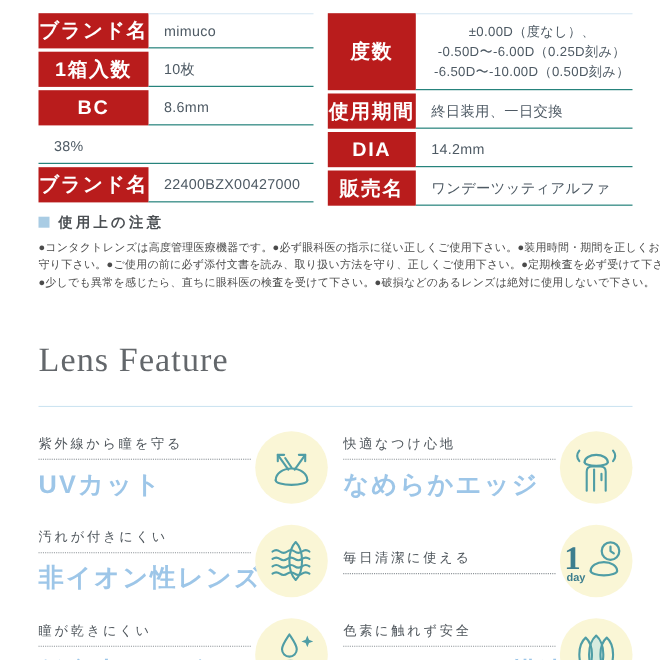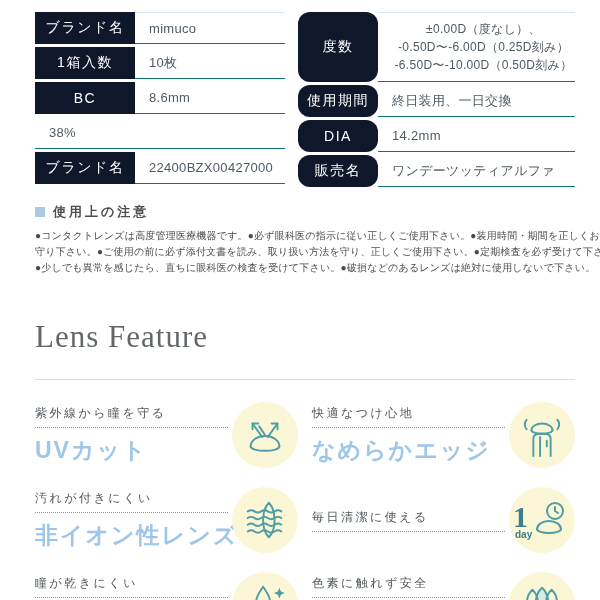--- a/index.html
+++ b/index.html
@@ -7,31 +7,31 @@
   .page{box-sizing:border-box;width:600px;height:600px;padding:12px 25px 0 35px;}
 
   
   .spec-area{display:flex;gap:13px;}
   .spec-table{display:flex;flex-direction:column;}
   .spec-table.left{width:250px;}
   .spec-table.right{width:277px;}
   .spec-row{display:flex;margin-bottom:3px;}
   .spec-row.h32{height:32px;}
   .spec-row.h70{height:70px;}
-  .spec-label{background:#0f172a;color:#ffffff;font-size:14px;letter-spacing:1.5px;
-    display:flex;align-items:center;justify-content:center;flex-shrink:0;}
+  .spec-label{background:#b91c1c;color:#ffffff;font-size:18px;letter-spacing:1.5px;
+    display:flex;align-items:center;justify-content:center;flex-shrink:0;font-weight:bold;}
   .left .spec-label{width:100px;}
-  .right .spec-label{width:80px;border-radius:12px;}
+  .right .spec-label{width:80px;}
   .spec-value{flex:1;display:flex;align-items:center;padding-left:14px;
     color:#4e5a64;font-size:13px;border-bottom:1px solid #0f766e;letter-spacing:0.3px;white-space:nowrap;}
   .spec-row.first .spec-value{border-top:1px solid #d8e8f3;}
   .spec-value.multiline{flex-direction:column;align-items:center;justify-content:center;font-size:12px;line-height:1.5;}
 
   
-  .notes{margin-top:13px;}
+  .notes{margin-top:3px;}
   .notes-header{display:flex;align-items:center;gap:8px;margin-bottom:7px;}
   .notes-square{width:10px;height:10px;background:#a9cce4;}
   .notes-title{font-size:13px;color:#4b4f53;letter-spacing:3px;font-weight:bold;}
   .notes-body{font-size:10px;color:#4b4b4b;line-height:1.58;letter-spacing:0.2px;}
   .notes-line{white-space:nowrap;}
 
   
   .lens-heading{margin:44px 0 0 0;font-family:"Liberation Serif",serif;font-weight:normal;
     font-size:31px;color:#63676b;letter-spacing:1px;padding-bottom:24px;border-bottom:1px solid #cde4f1;}
 

